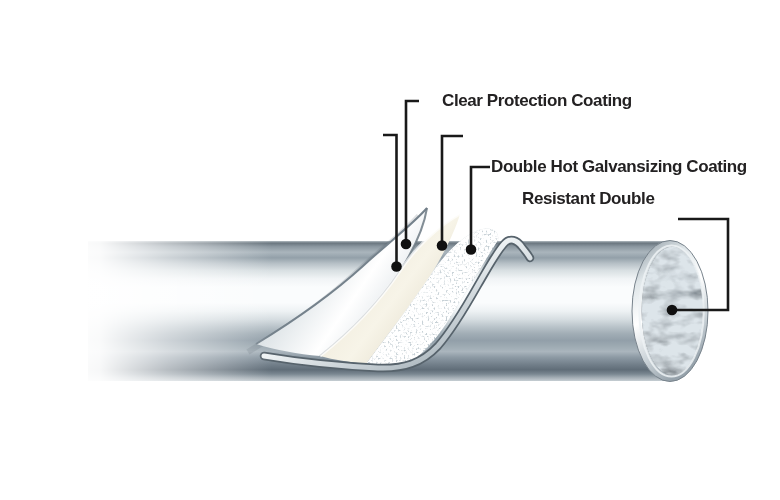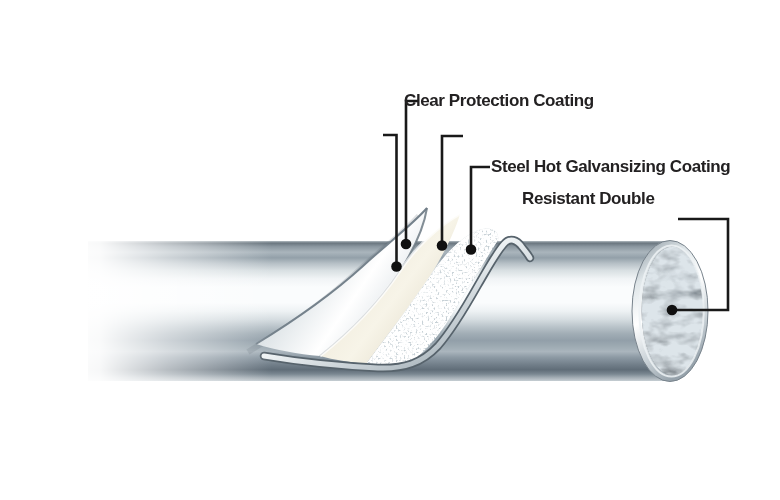--- a/index.html
+++ b/index.html
@@ -172,22 +172,22 @@
     <g fill="#101010">
       <circle cx="396.5" cy="266.5" r="5.3"></circle>
       <circle cx="406" cy="244" r="5.3"></circle>
       <circle cx="442" cy="245.5" r="5.3"></circle>
       <circle cx="471" cy="249.5" r="5.3"></circle>
       <circle cx="672" cy="310" r="5.3"></circle>
     </g>
   </svg>
 
 
-  <div class="lbl" style="left:404px;top:91px">Clear Protection Coating</div>
+  <div class="lbl" style="left:442px;top:91px">Clear Protection Coating</div>
 
 
-  <div class="lbl" style="left:491px;top:157px">Steel Hot Galvansizing Coating</div>
+  <div class="lbl" style="left:491px;top:157px">Double Hot Galvansizing Coating</div>
 
   <div class="lbl" style="left:522px;top:189px">
     <div>Resistant Double</div>
   </div>
 
 </div>
 
 </body></html>

